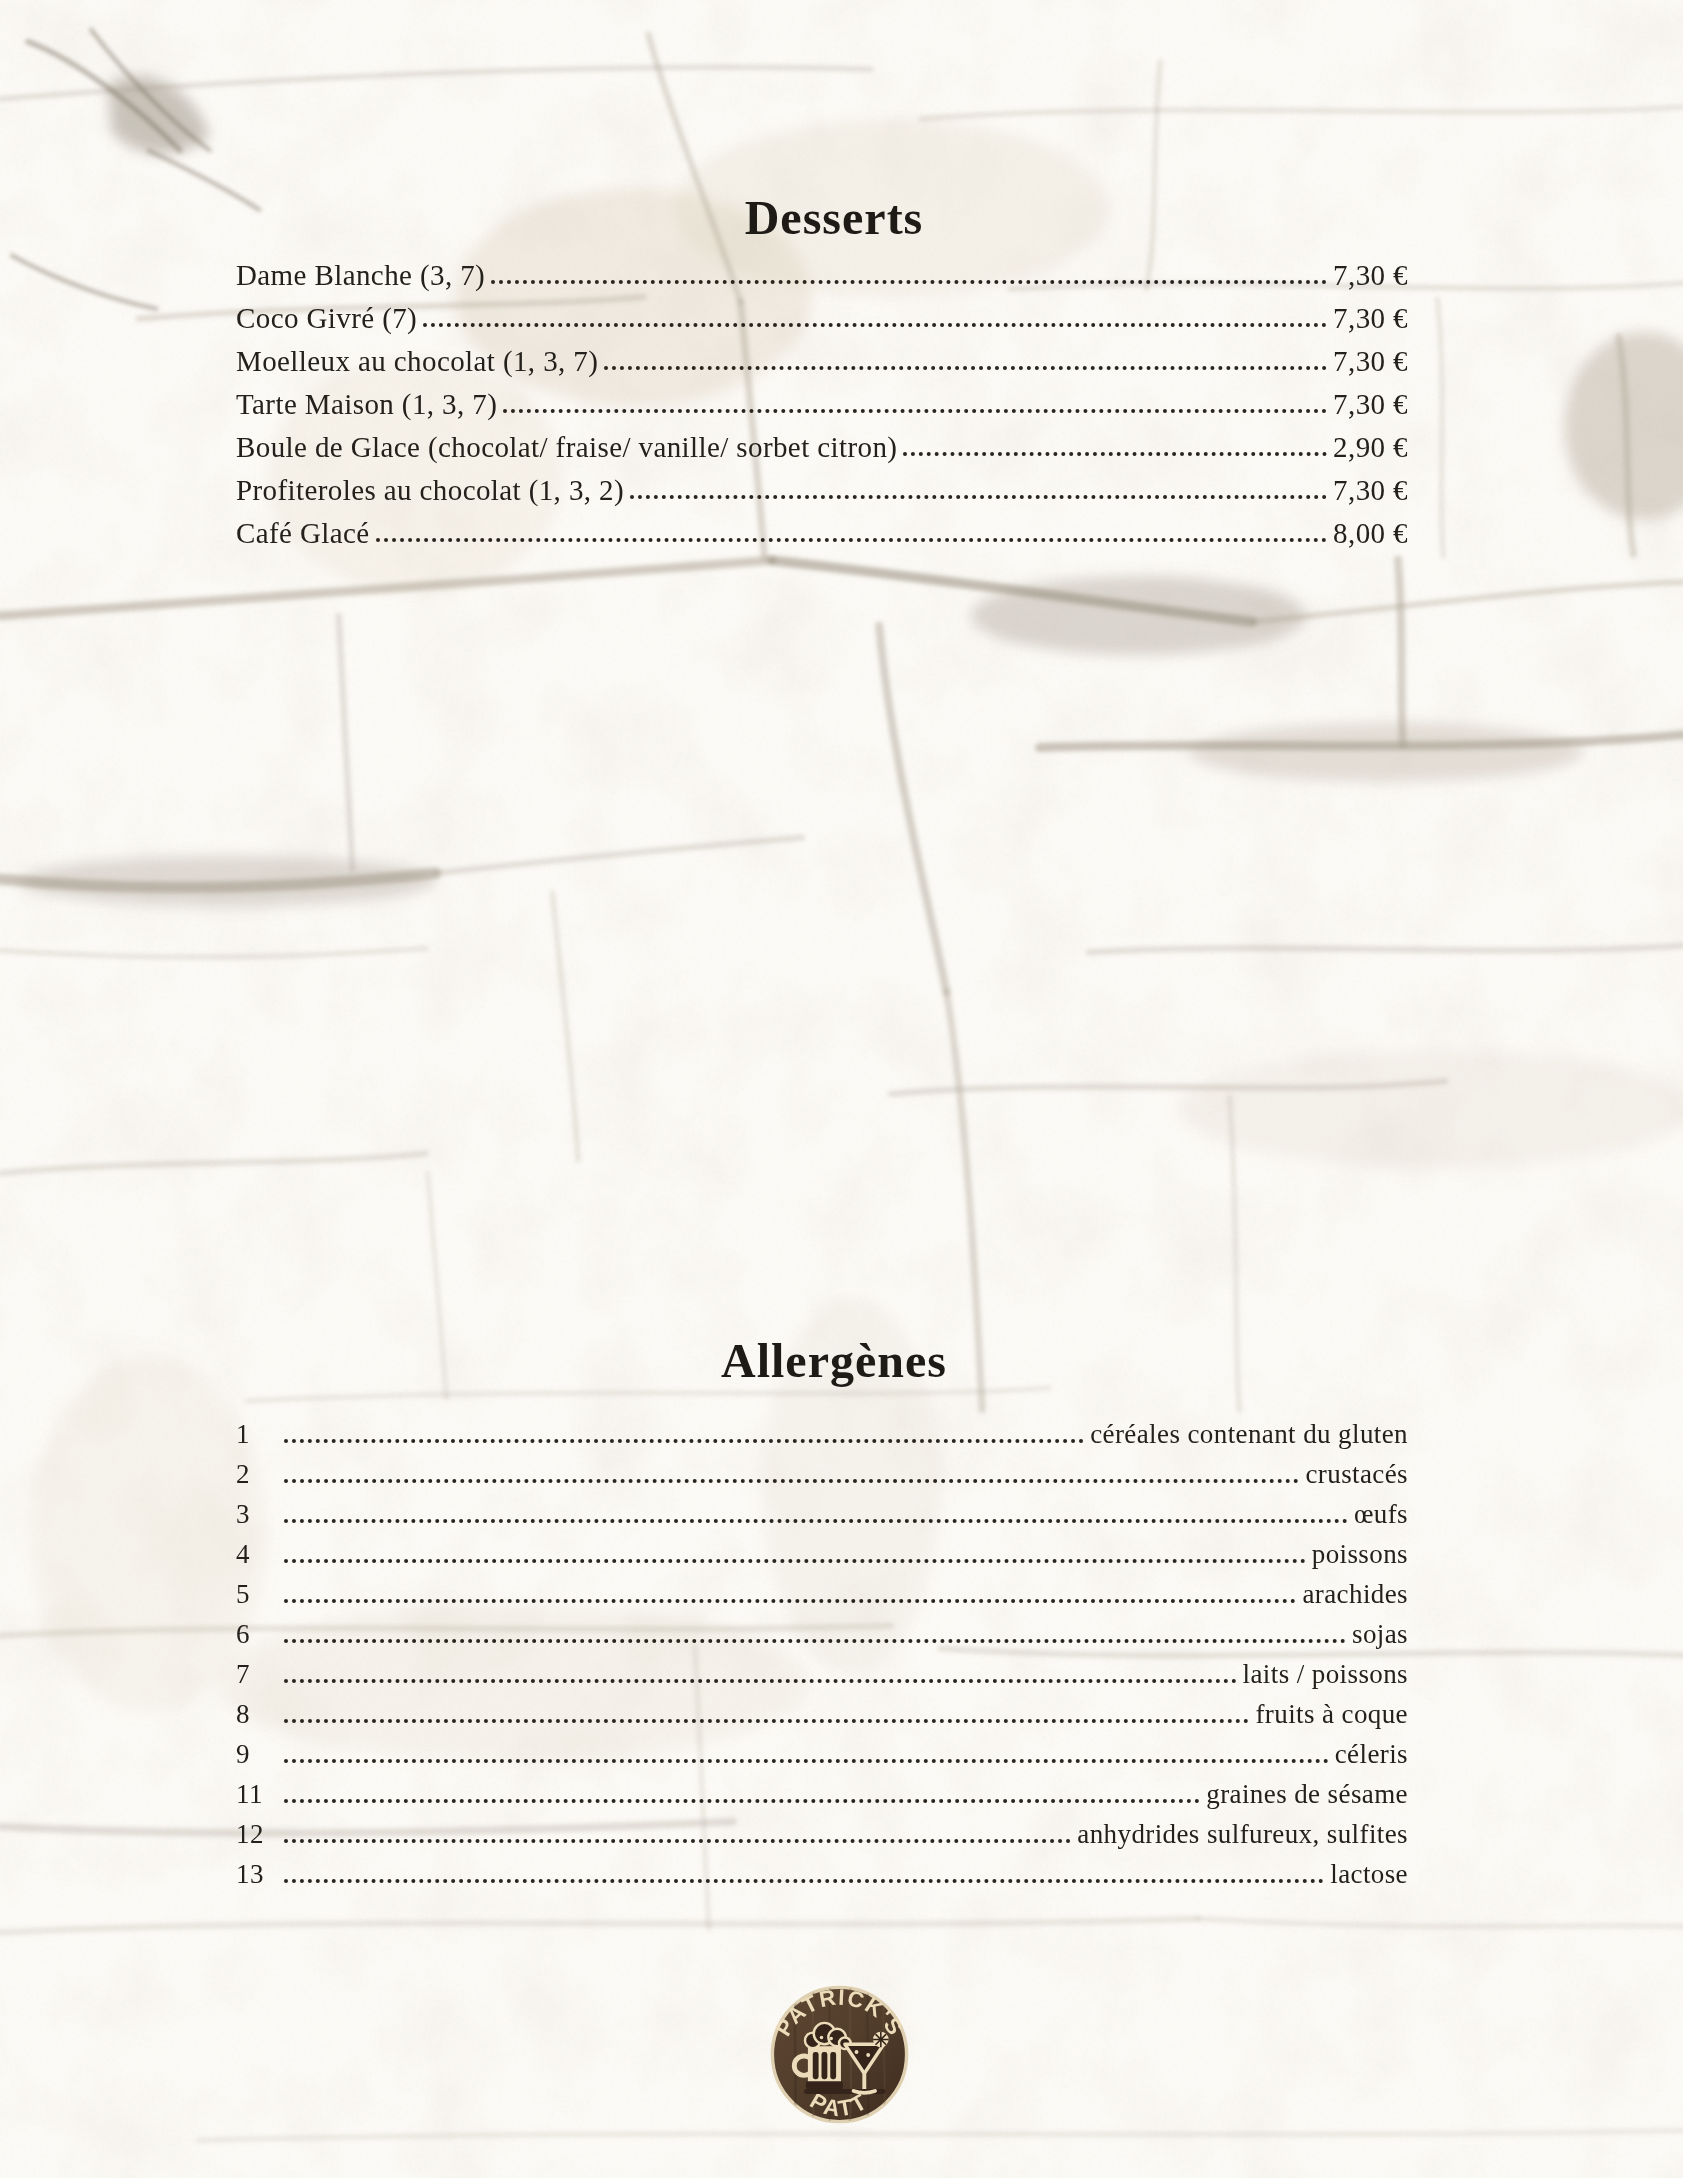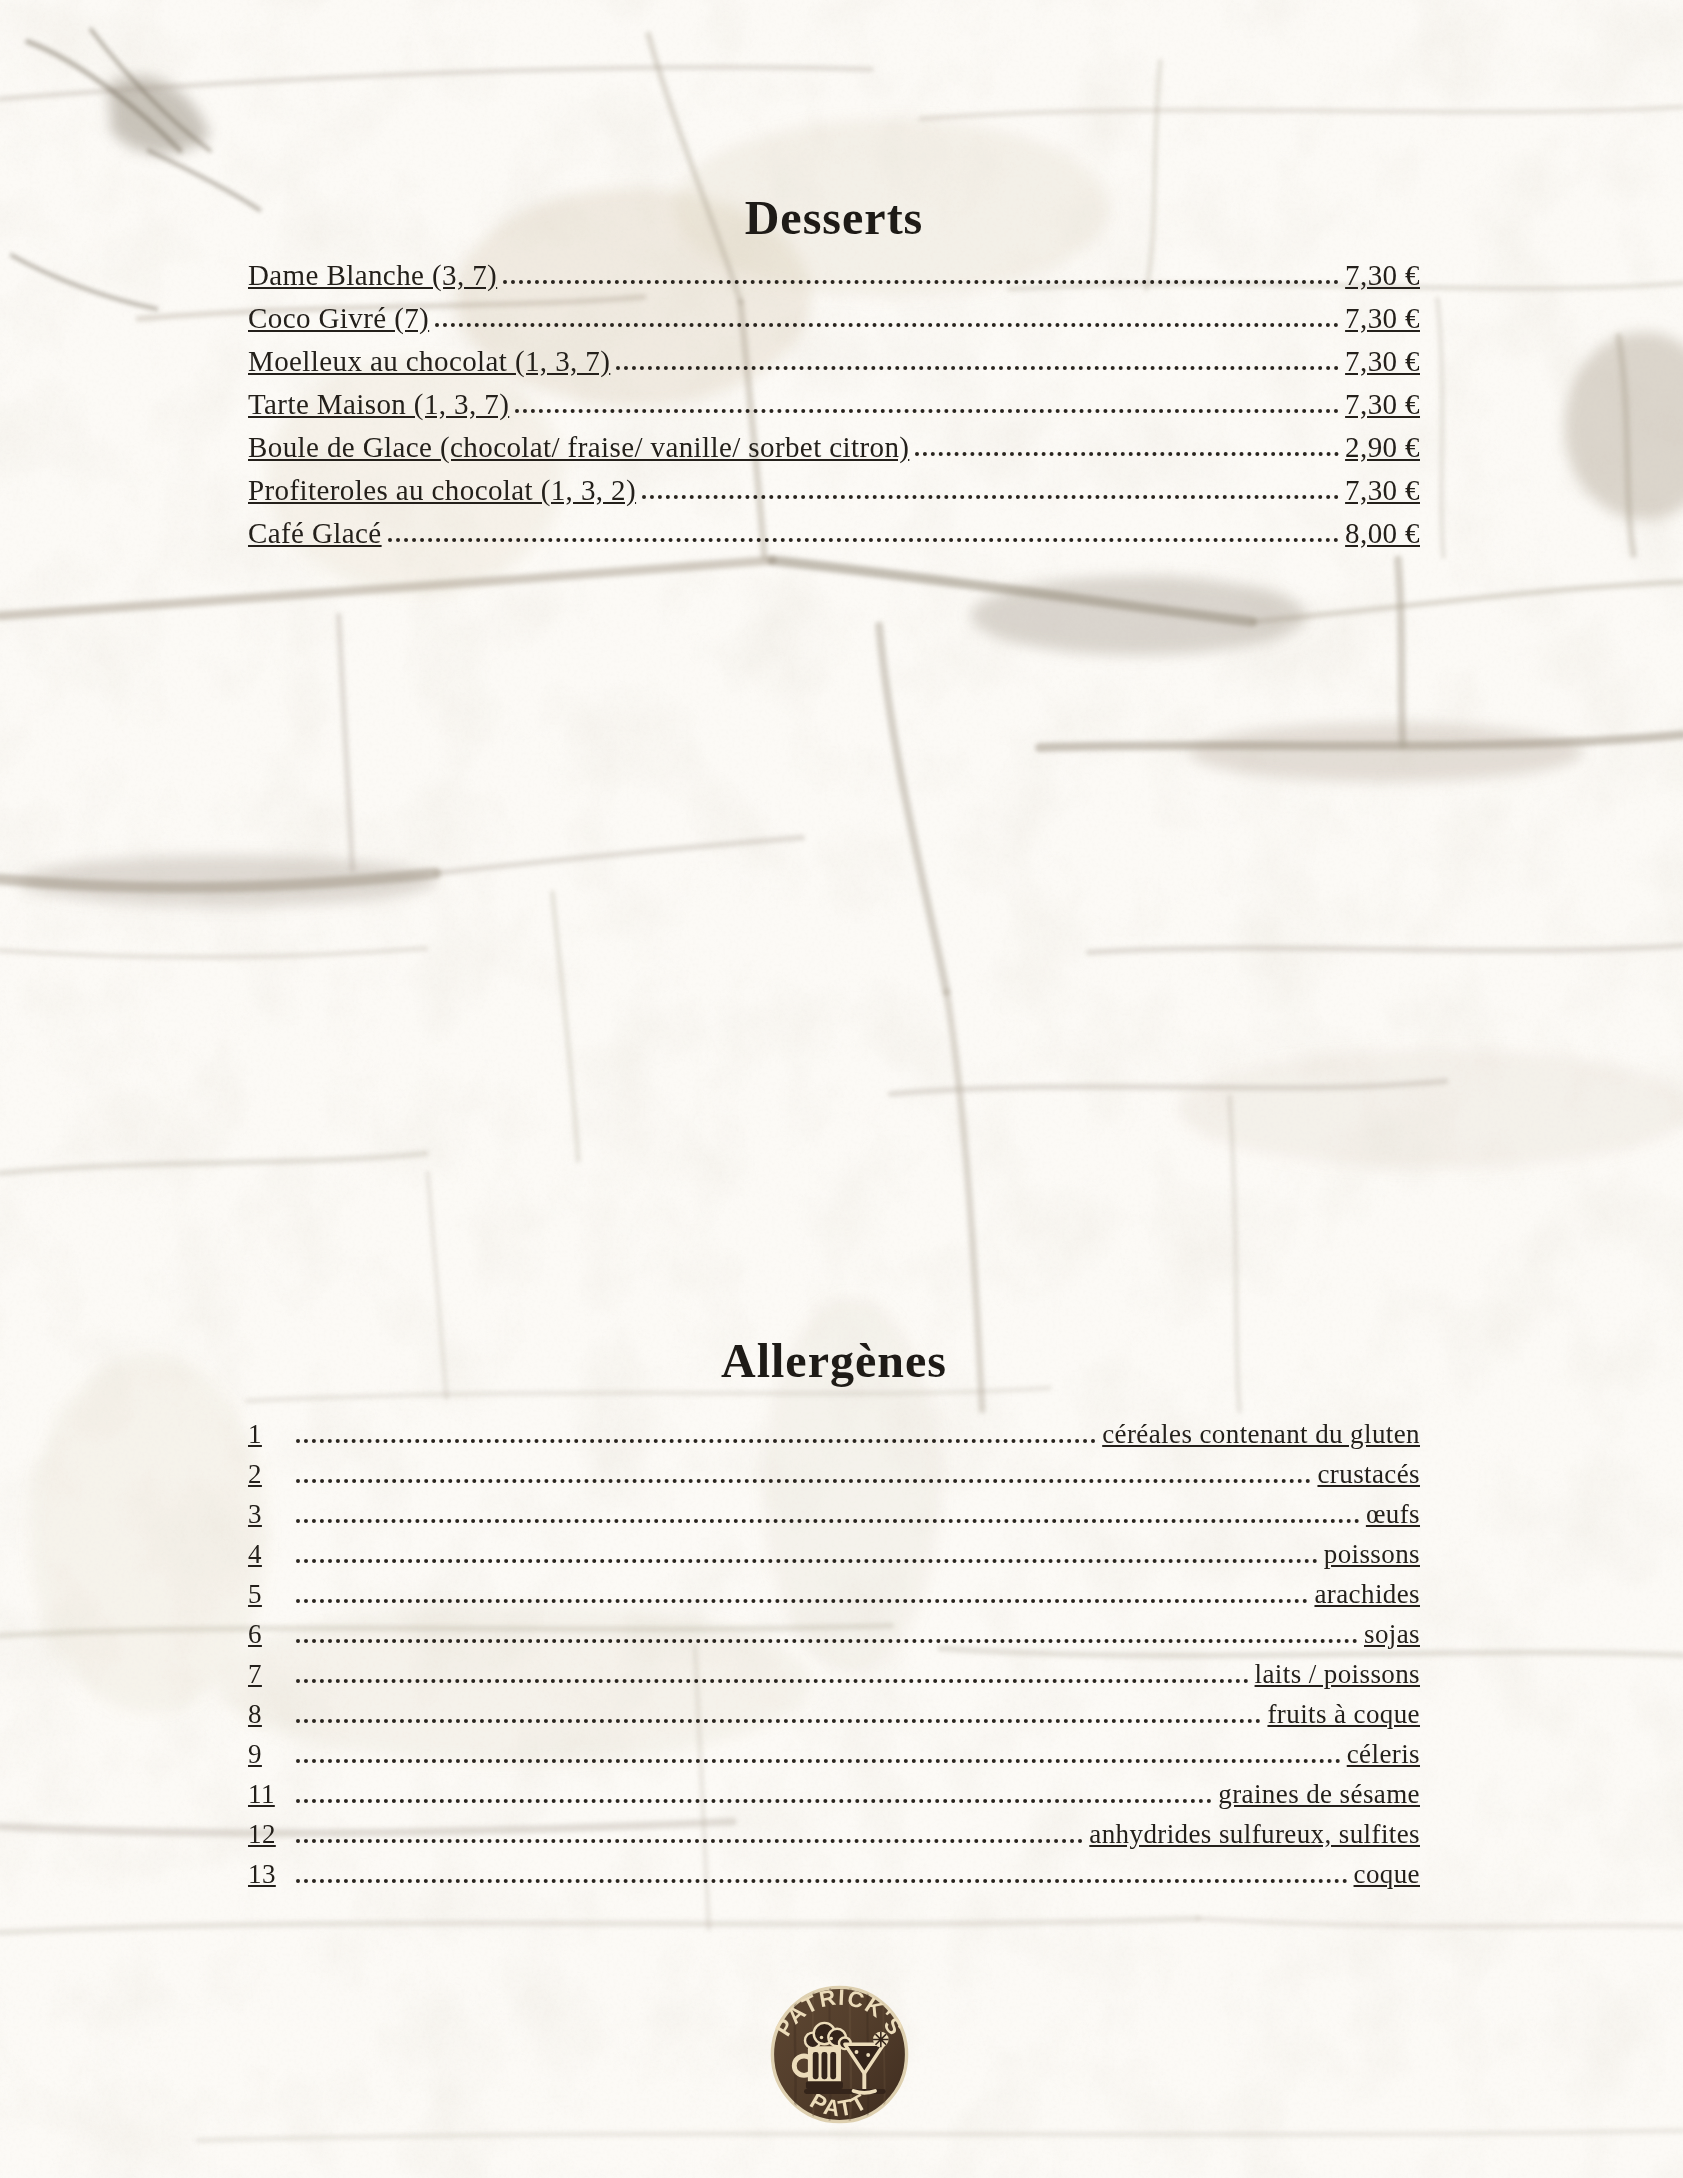--- a/index.html
+++ b/index.html
@@ -9,21 +9,21 @@
     font-family:"Liberation Serif", serif;
   }
   .bg{position:absolute;left:0;top:0;z-index:0;}
   .content{position:absolute;left:0;top:0;width:1683px;height:2178px;z-index:1;}
   .sec-title{
     position:absolute;left:248px;width:1172px;text-align:center;
     font-size:48px;font-weight:bold;letter-spacing:1px;color:#1e1b17;
   }
   #dessertsTitle{top:190px;}
   #allergensTitle{top:1305px;margin-top:28px;}
-  .list{position:absolute;left:248px;width:1172px;text-decoration:underline;}
+  .list{position:absolute;left:236px;width:1172px;}
   #dessertsList{top:249px;}
   #allergensList{top:1410px;}
   .mrow{display:flex;align-items:flex-end;height:43px;font-size:29px;letter-spacing:0.4px;}
   .arow{display:flex;align-items:flex-end;height:40px;font-size:27px;letter-spacing:0.4px;}
   .iname,.iprice,.anum,.alabel{white-space:nowrap;}
   .anum{min-width:42px;}
   .leader{flex:1 1 auto;border-bottom:4px dotted #29241e;margin:0 6px 8px 6px;min-width:20px;}
   .arow .leader{margin-bottom:7px;}
   .logo{position:absolute;left:769px;top:1984px;width:141px;height:141px;}
   .logo text{font-family:"Liberation Sans", sans-serif;font-weight:bold;}
@@ -208,21 +208,21 @@
         <span class="alabel">graines de sésame</span>
       </div>
       <div class="arow">
         <span class="anum">12</span>
         <span class="leader"></span>
         <span class="alabel">anhydrides sulfureux, sulfites</span>
       </div>
       <div class="arow">
         <span class="anum">13</span>
         <span class="leader"></span>
-        <span class="alabel">coque</span>
+        <span class="alabel">lactose</span>
       </div>
     </div>
 
   <svg class="logo" viewBox="0 0 145 145">
     <defs>
       <linearGradient id="wood" x1="0" y1="0" x2="1" y2="1">
         <stop offset="0" stop-color="#5f4833"></stop>
         <stop offset="0.5" stop-color="#523d2b"></stop>
         <stop offset="1" stop-color="#3e2c1f"></stop>
       </linearGradient>

